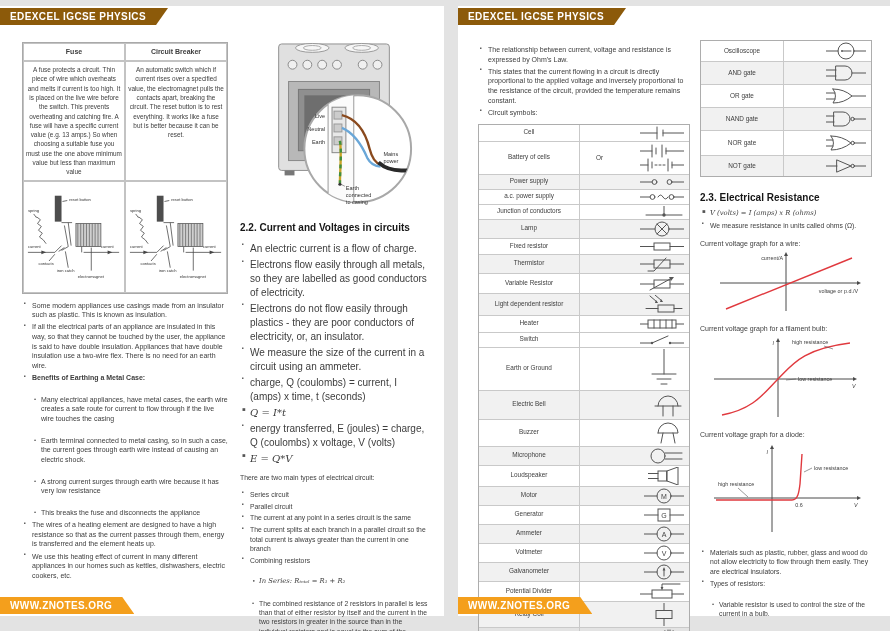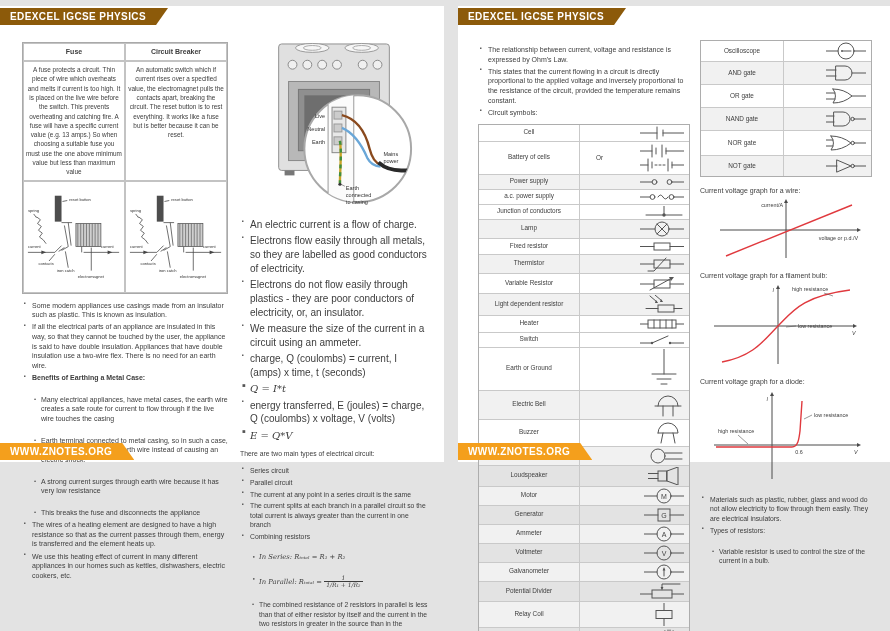--- a/index.html
+++ b/index.html
@@ -1,17 +1,17 @@
 <!DOCTYPE html>
 <html><head>
 <meta charset="utf-8">
 <style>
   html,body{margin:0;padding:0;}
   body{width:890px;height:631px;background:#e3e3e3;font-family:"Liberation Sans",sans-serif;position:relative;overflow:hidden;}
-  .page{position:absolute;top:6px;height:456px;background:#ffffff;}
+  .page{position:absolute;top:6px;height:610px;background:#ffffff;}
   #page1{left:0;width:444px;}
   #page2{left:458px;width:432px;}
   .banner{position:absolute;left:0;top:2px;height:17px;line-height:17px;background:#8c5a0a;color:#fff;
     font-weight:bold;font-size:10px;letter-spacing:.4px;padding:0 22px 0 10px;
     clip-path:polygon(0 0,100% 0,calc(100% - 12px) 100%,0 100%);}
   .footerb{position:absolute;left:0;bottom:2px;height:17px;line-height:17px;background:#f49f1c;color:#fff;
     font-weight:bold;font-size:10px;letter-spacing:.4px;padding:0 22px 0 10px;
     clip-path:polygon(0 0,calc(100% - 12px) 0,100% 100%,0 100%);}
   .col{position:absolute;font-size:7px;color:#3d3d3d;line-height:1.38;}
   
@@ -176,44 +176,41 @@
       <text x="75" y="94" text-anchor="end" font-size="5.6">Neutral</text>
       <text x="75" y="107" text-anchor="end" font-size="5.6">Earth</text>
       <text x="134" y="119" font-size="5.6">Mains</text>
       <text x="134" y="126" font-size="5.6">power</text>
       <line x1="95" y1="150" x2="91" y2="148" stroke="#555" stroke-width=".6"></line>
       <text x="96" y="154" font-size="5.6">Earth</text>
       <text x="96" y="161" font-size="5.6">connected</text>
       <text x="96" y="168" font-size="5.6">to casing</text>
     </svg>
 
+    <div class="h2">2.2. Current and Voltages in circuits</div>
     <ul class="b" style="font-size:10px;">
       <li>An electric current is a flow of charge.</li>
       <li>Electrons flow easily through all metals, so they are labelled as good conductors of electricity.</li>
       <li>Electrons do not flow easily through plastics - they are poor conductors of electricity, or, an insulator.</li>
       <li>We measure the size of the current in a circuit using an ammeter.</li>
       <li>charge, Q (coulombs) = current, I (amps) x time, t (seconds)</li>
       <li class="formula">Q = I*t</li>
       <li>energy transferred, E (joules) = charge, Q (coulombs) x voltage, V (volts)</li>
       <li class="formula">E = Q*V</li>
     </ul>
     <div class="para" style="font-size:6.8px;">There are two main types of electrical circuit:</div>
     <ul class="b" style="font-size:6.8px;">
       <li>Series circuit</li>
       <li>Parallel circuit</li>
       <li>The current at any point in a series circuit is the same</li>
       <li>The current splits at each branch in a parallel circuit so the total current is always greater than the current in one branch</li>
       <li>
         <span>Combining resistors</span>
         <ul class="s">
           <li class="formula">In Series: Rₜₒₜₐₗ = R₁ + R₂</li>
-          <li class="formula">
-            <span>In Parallel: Rₜₒₜₐₗ =</span>
-            <span class="frac"><span class="num">1</span><span class="den">1/R₁ + 1/R₂</span></span>
-          </li>
           <li>The combined resistance of 2 resistors in parallel is less than that of either resistor by itself and the current in the two resistors in greater in the source than in the individual resistors and is equal to the sum of the currents in all the resistors connected in parallel.</li>
         </ul>
       </li>
       <li>
         <span>Advantages of putting lamps in parallel are:</span>
         <ul class="s">
           <li>If one lamp breaks, the other still works</li>
           <li>Each lamp gets maximum PD</li>
         </ul>
       </li>
@@ -546,20 +543,25 @@
           <div class="ssym">
             <svg width="40" height="18" viewBox="0 0 40 18">
               <path d="M0,9 H11 M28.4,9 H40"></path>
               <path d="M11,3 L25,9 L11,15 Z"></path>
               <circle cx="26.7" cy="9" r="1.7"></circle>
             </svg>
           </div>
         </div>
     </div>
 
+    <div class="h2" style="margin-top:14px;">2.3. Electrical Resistance</div>
+    <ul class="b" style="font-size:6.8px;margin-top:4px;">
+      <li class="formula">V (volts) = I (amps) x R (ohms)</li>
+      <li>We measure resistance in units called ohms (Ω).</li>
+    </ul>
 
     <div class="gcap">Current voltage graph for a wire:</div>
     <svg class="graph" width="160" height="64" viewBox="0 0 160 64">
       <path class="ax" d="M80,4 V60 M14,32 H152"></path>
       <polygon class="ah" points="78,5 80,1 82,5"></polygon>
         <polygon class="ah" points="151,30 155,32 151,34"></polygon>
       <path class="red" d="M20,58 L146,7"></path>
       <text x="77" y="9" text-anchor="end">current/A</text>
       <text x="152" y="42" text-anchor="end">voltage or p.d./V</text>
     </svg>

